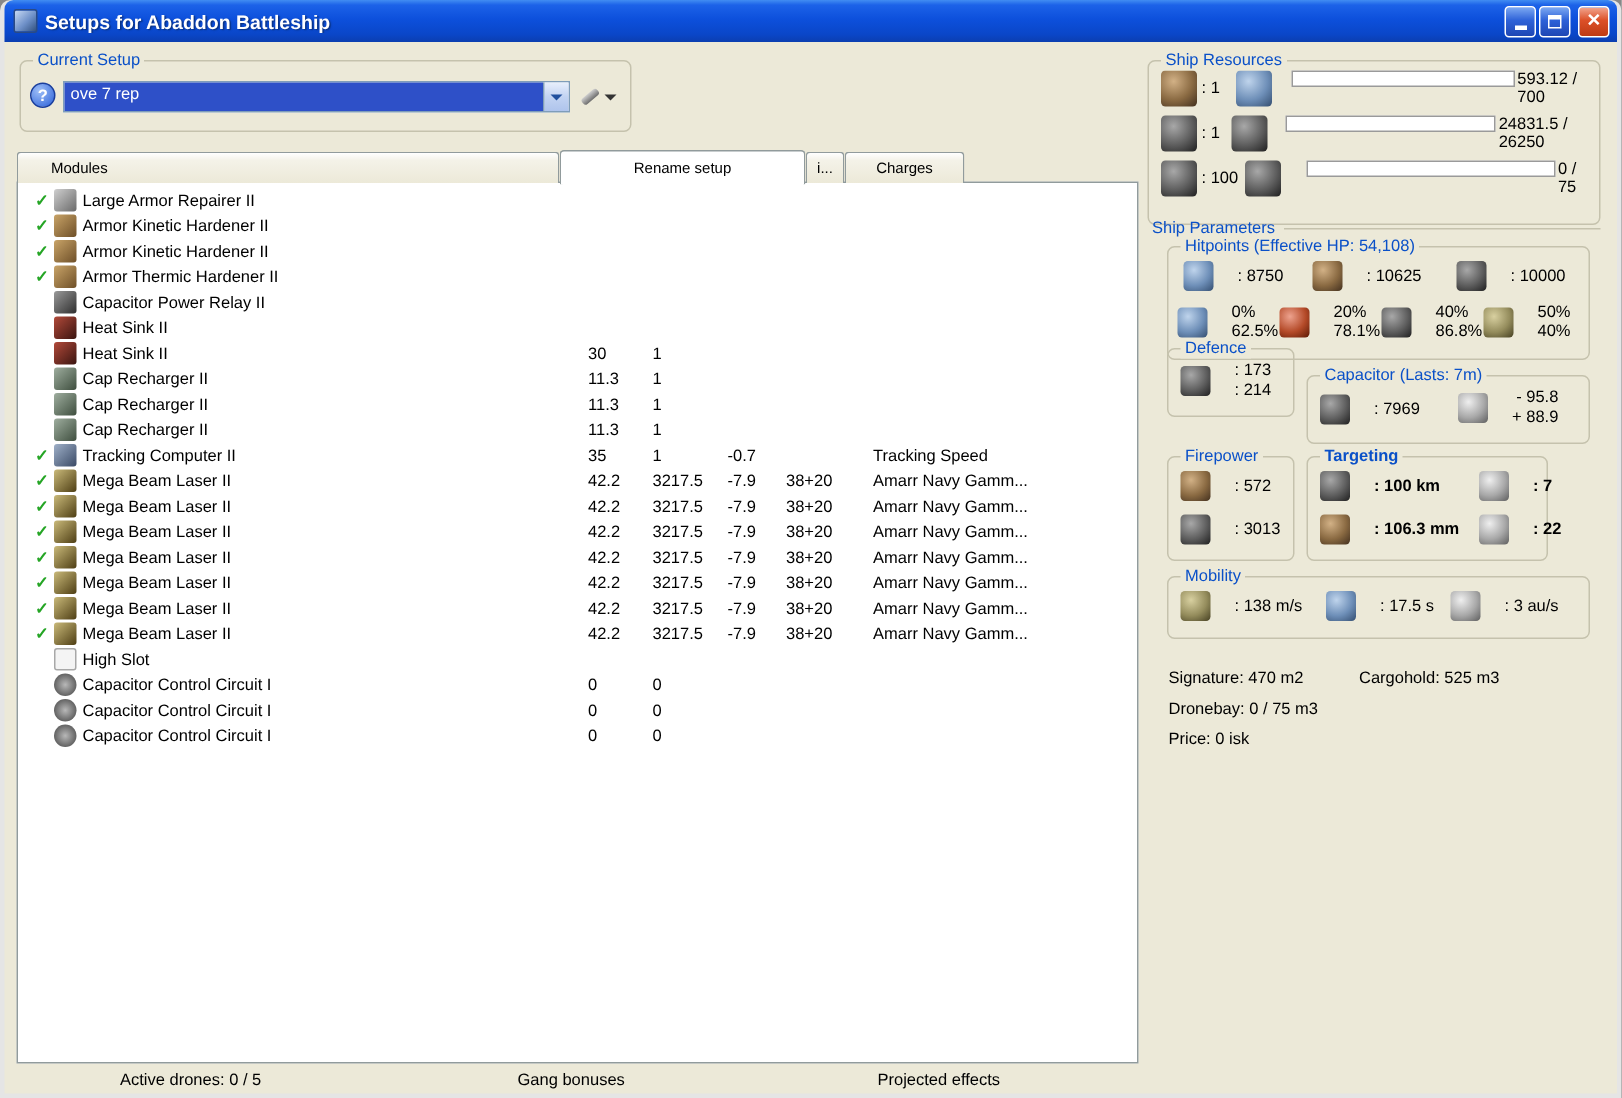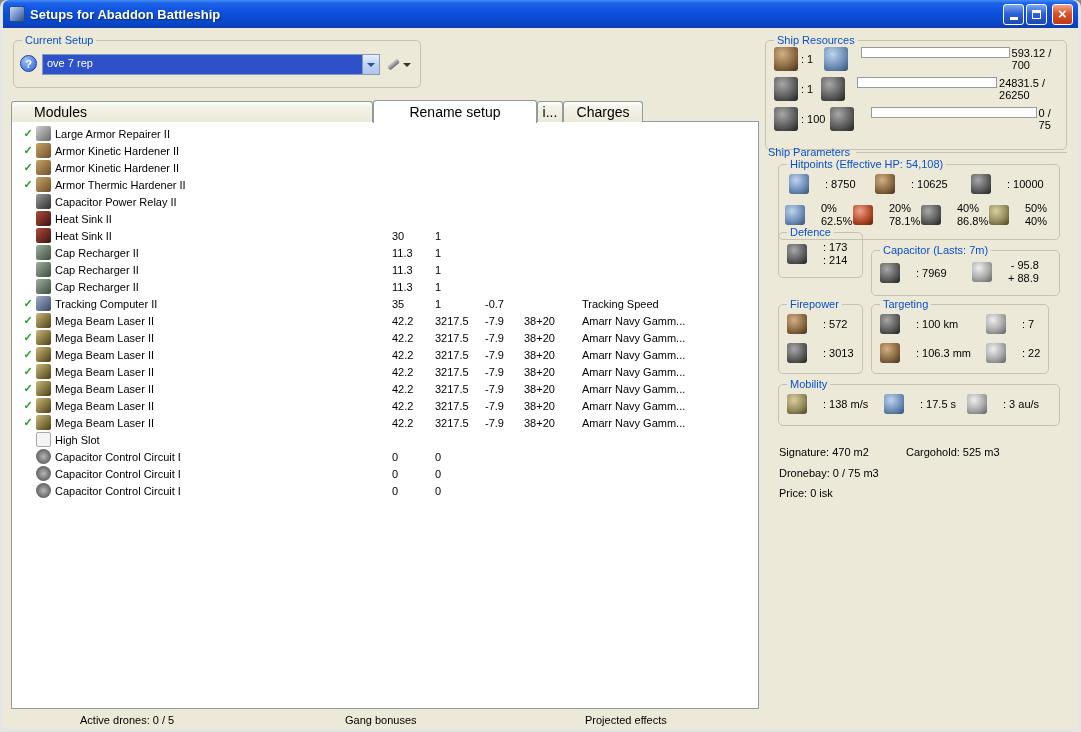--- a/index.html
+++ b/index.html
@@ -60,21 +60,21 @@
   .sphere{background:radial-gradient(circle at 35% 30%,#EFEFEF,#A8A8A8 55%,#666 95%);}
   .t-brown{background:radial-gradient(circle at 35% 30%,#D2B186,#8A6A42 55%,#4A3622 95%);}
   .t-red{background:radial-gradient(circle at 35% 30%,#EDA28E,#B44A28 55%,#641E08 95%);}
   .t-blue{background:radial-gradient(circle at 35% 30%,#BFD4EC,#6E8FB8 55%,#3A5578 95%);}
   .t-dark{background:radial-gradient(circle at 35% 30%,#A8A8A8,#5E5E5E 55%,#262626 95%);}
   .t-olive{background:radial-gradient(circle at 35% 30%,#D8D0A0,#948C5C 55%,#4E4828 95%);}
   
   .tabstrip{position:absolute;left:8px;top:71px;height:23px;display:flex;align-items:flex-end;z-index:3;}
   .tab{height:21px;border:1px solid #919B9C;border-bottom:none;border-radius:3px 3px 0 0;
     background:linear-gradient(#FFFFFF,#F4F2E8 25%,#ECE9D8);display:flex;align-items:center;
-    font-size:14px;white-space:nowrap;overflow:hidden;}
+    font-size:10px;white-space:nowrap;overflow:hidden;}
   .tab.active{height:23px;background:#fff;margin-bottom:-1px;z-index:4;position:relative;}
   .tab-0{width:362px;padding-left:22px;}
   .tab-1{width:164px;justify-content:center;}
   .tab-2{width:26px;justify-content:center;}
   .tab-3{width:80px;justify-content:center;}
   .listbox{position:absolute;left:8px;top:93px;width:748px;height:588px;background:#fff;
     border:1px solid #919B9C;overflow:hidden;z-index:2;padding-top:3px;}
   .mrow{display:flex;align-items:center;height:17px;padding-left:8px;font-size:11px;}
   .chk{width:16px;text-align:center;color:#25A525;font-weight:bold;flex:none;}
   .mi{width:15px;height:15px;border-radius:2px;margin-right:4px;flex:none;}
@@ -497,21 +497,21 @@
       <div class="statcell" style="position:absolute;left:8px;top:9px;">
         <span class="ic ic20 t-brown"></span>
         <span class="sval">: 572</span>
       </div>
       <div class="statcell" style="position:absolute;left:8px;top:38px;">
         <span class="ic ic20 t-dark"></span>
         <span class="sval">: 3013</span>
       </div>
     </div>
 
-    <div class="gb" style="left:868px;top:276px;width:178px;height:70px;">
+    <div class="gb" style="left:868px;top:276px;width:161px;height:70px;font-weight:bold;">
       <span class="gl">Targeting</span>
       <div class="statcell" style="position:absolute;left:8px;top:9px;">
         <span class="ic ic20 t-dark"></span>
         <span class="sval">: 100 km</span>
       </div>
       <div class="statcell" style="position:absolute;left:114px;top:9px;">
         <span class="ic ic20 sphere"></span>
         <span class="sval">: 7</span>
       </div>
       <div class="statcell" style="position:absolute;left:8px;top:38px;">

